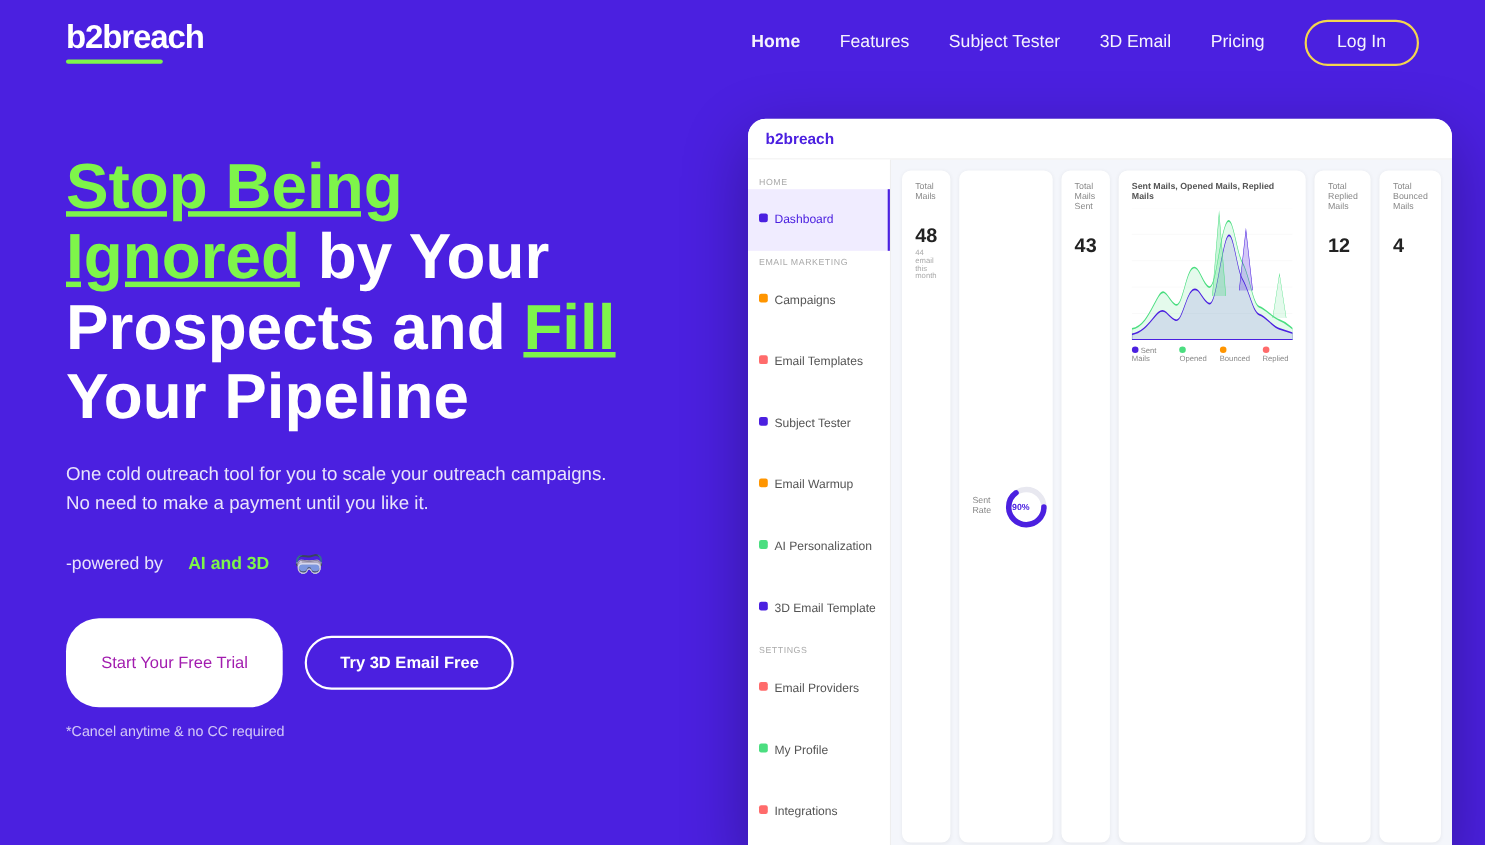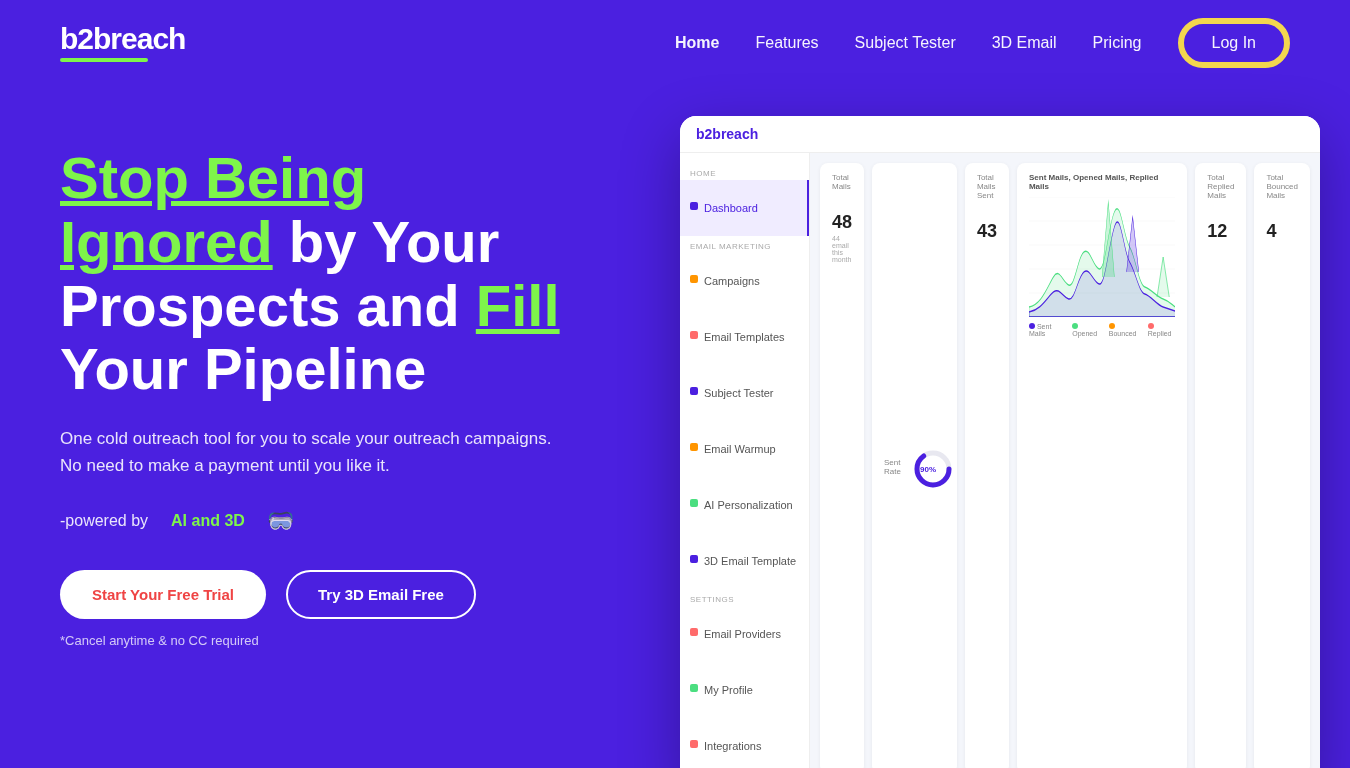--- a/index.html
+++ b/index.html
@@ -49,21 +49,21 @@
       color: white;
       text-decoration: none;
       font-size: 16px;
       font-weight: 500;
       opacity: 0.95;
     }
     .nav-links a.active {
       font-weight: 700;
     }
     .login-btn {
-      border: 6px solid #fde047;
+      border: 2px solid #fde047;
       border-radius: 30px;
       padding: 10px 28px;
       color: white;
       font-size: 16px;
       font-weight: 600;
       background: transparent;
       cursor: pointer;
       text-decoration: none;
       display: inline-block;
     }
@@ -111,26 +111,26 @@
       font-size: 22px;
     }
     .cta-buttons {
       display: flex;
       gap: 20px;
       align-items: center;
       margin-bottom: 14px;
     }
     .btn-primary {
       background: white;
-      color: #ef4444;
+      color: #a21caf;
       border: none;
       border-radius: 30px;
-      padding: 16px 32px;
+      padding: 32px 32px;
       font-size: 15px;
-      font-weight: 700;
+      font-weight: 400;
       cursor: pointer;
     }
     .btn-secondary {
       background: transparent;
       color: white;
       border: 2px solid white;
       border-radius: 30px;
       padding: 14px 30px;
       font-size: 15px;
       font-weight: 600;

